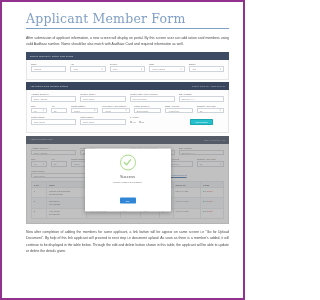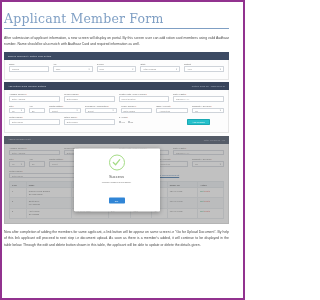--- a/index.html
+++ b/index.html
@@ -11,21 +11,21 @@
     font-family: "Liberation Sans", sans-serif;
   }
   #page {
     width: 245px; height: 300px;
     border: 2px solid #92328f;
     background: #ffffff;
     position: relative;
     overflow: hidden;
   }
   .doc-inner {
-    padding: 7px 14px 0 2px;
+    padding: 7px 14px 0 24px;
   }
   
   .doc-title {
     font-family: "DejaVu Serif", serif;
     font-size: 12.5px;
     font-weight: 400;
     color: #7f9fc4;
     letter-spacing: .2px;
     margin: 2px 0 1px 0;
     line-height: 1.25;

